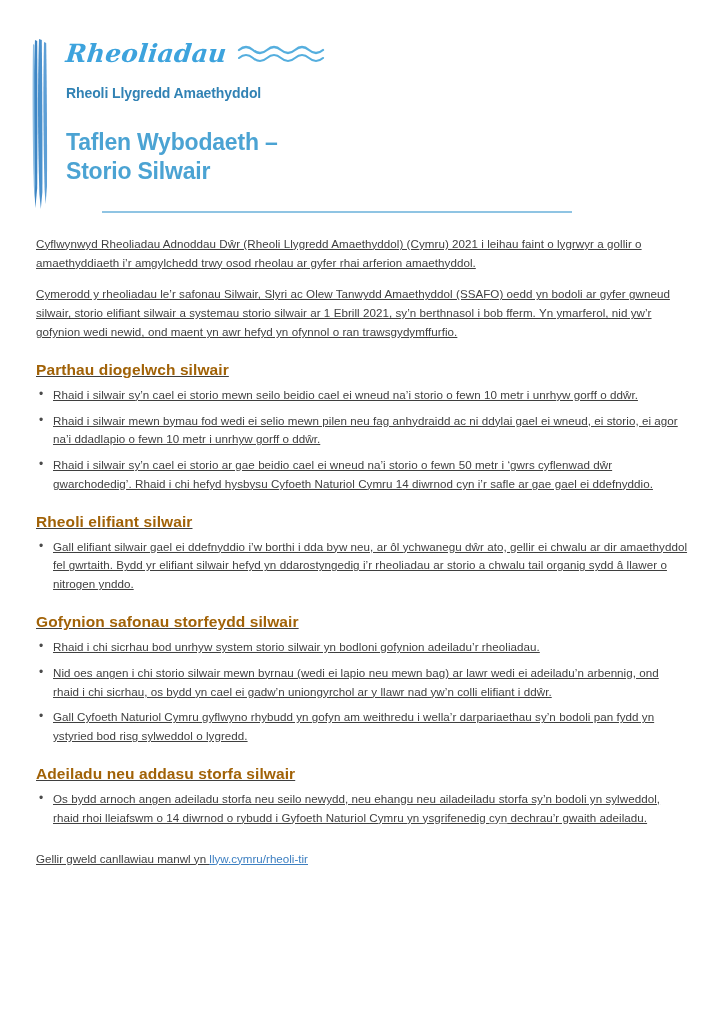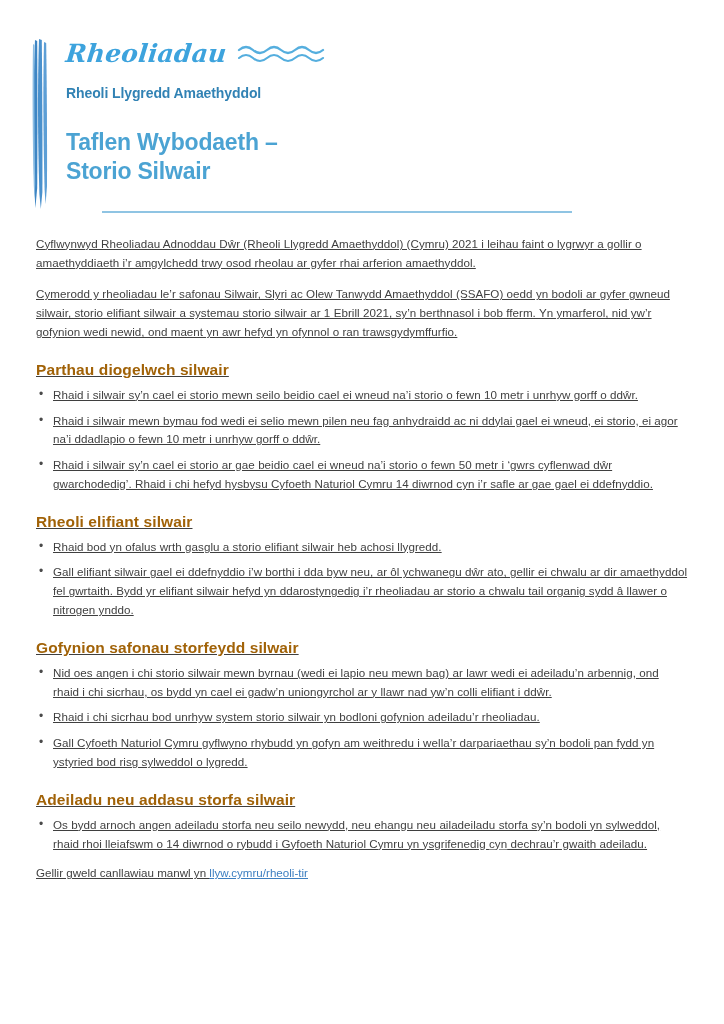--- a/index.html
+++ b/index.html
@@ -121,21 +121,21 @@
     content: "\2022";
     position: absolute;
     left: 3px;
     top: -1px;
     color: #4a4a4a;
     font-size: 12px;
   }
   p.footer-note {
     font-size: 11.6px;
     line-height: 1.62;
-    margin: 11px 0 0 0;
+    margin: 22px 0 0 0;
     color: #3f3f3f;
   }
   a.ext-link {
     color: #3d7fc1;
     text-decoration: underline;
   }
   .spell {
     text-decoration: underline;
     text-decoration-color: #8a8a8a;
   }
@@ -182,28 +182,27 @@
 
     <h2 class="section-heading">Parthau diogelwch silwair</h2>
     <ul class="bullets">
       <li>Rhaid i silwair sy’n cael ei storio mewn seilo beidio cael ei wneud na’i storio o fewn 10 metr i unrhyw gorff o ddŵr.</li>
       <li>Rhaid i silwair mewn bymau fod wedi ei selio mewn pilen neu fag anhydraidd ac ni ddylai gael ei wneud, ei storio, ei agor na’i ddadlapio o fewn 10 metr i unrhyw gorff o ddŵr.</li>
       <li>Rhaid i silwair sy’n cael ei storio ar gae beidio cael ei wneud na’i storio o fewn 50 metr i ‘gwrs cyflenwad dŵr gwarchodedig’. Rhaid i chi hefyd hysbysu Cyfoeth Naturiol Cymru 14 diwrnod cyn i’r safle ar gae gael ei ddefnyddio.</li>
     </ul>
 
     <h2 class="section-heading">Rheoli elifiant silwair</h2>
     <ul class="bullets">
-      <li>Rhaid bod yn ofalus wrth gasglu a storio elifiant silwair heb achosi llygredd.</li>
       <li>Gall elifiant silwair gael ei ddefnyddio i’w borthi i dda byw neu, ar ôl ychwanegu dŵr ato, gellir ei chwalu ar dir amaethyddol fel gwrtaith. Bydd yr elifiant silwair hefyd yn ddarostyngedig i’r rheoliadau ar storio a chwalu tail organig sydd â llawer o nitrogen ynddo.</li>
     </ul>
 
     <h2 class="section-heading">Gofynion safonau storfeydd silwair</h2>
     <ul class="bullets">
+      <li>Rhaid i chi sicrhau bod unrhyw system storio silwair yn bodloni gofynion adeiladu’r rheoliadau.</li>
       <li>Nid oes angen i chi storio silwair mewn byrnau (wedi ei lapio neu mewn bag) ar lawr wedi ei adeiladu’n arbennig, ond rhaid i chi sicrhau, os bydd yn cael ei gadw’n uniongyrchol ar y llawr nad yw’n colli elifiant i ddŵr.</li>
-      <li>Rhaid i chi sicrhau bod unrhyw system storio silwair yn bodloni gofynion adeiladu’r rheoliadau.</li>
       <li>Gall Cyfoeth Naturiol Cymru gyflwyno rhybudd yn gofyn am weithredu i wella’r darpariaethau sy’n bodoli pan fydd yn ystyried bod risg sylweddol o lygredd.</li>
     </ul>
 
     <h2 class="section-heading">Adeiladu neu addasu storfa silwair</h2>
     <ul class="bullets">
       <li><span>Os bydd arnoch angen adeiladu storfa neu seilo newydd, neu ehangu neu ailadeiladu storfa sy’n bodoli yn sylweddol, rhaid rhoi lleiafswm o 14 diwrnod o rybudd i Gyfoeth Naturiol Cymru yn ysgrifenedig <span class="spell">cyn</span> dechrau’r gwaith adeiladu.</span></li>
     </ul>
 
     <p class="footer-note">
       <span>Gellir gweld canllawiau manwl yn </span><a class="ext-link" href="#">llyw.cymru/rheoli-tir</a>

